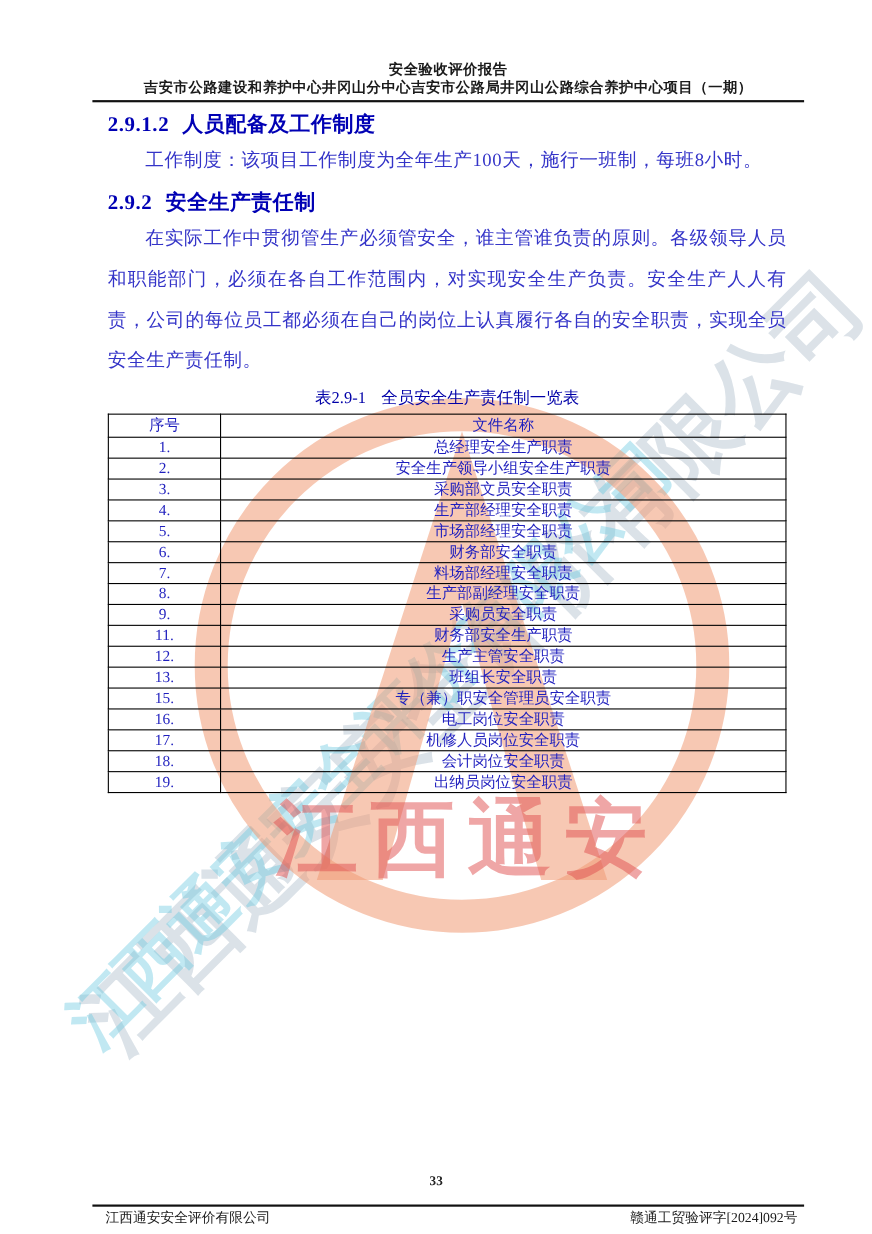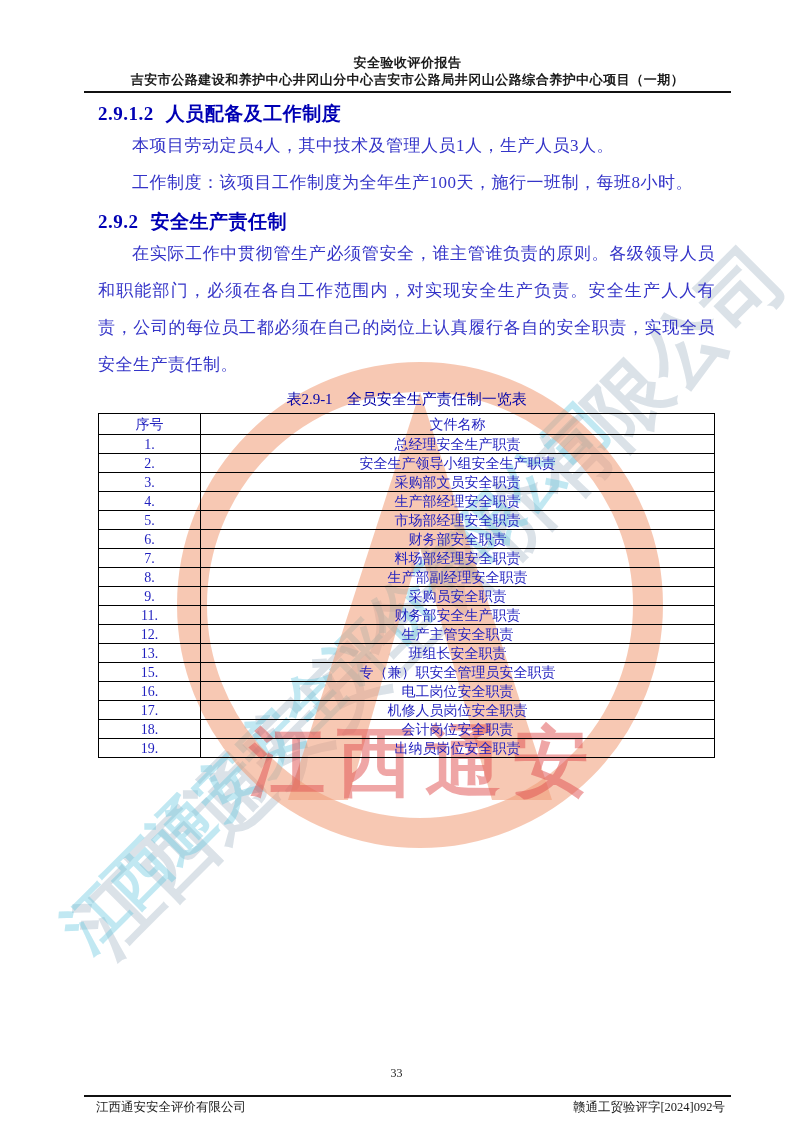--- a/index.html
+++ b/index.html
@@ -90,20 +90,21 @@
   .col-index { width: 102px; }
   .page-number {
     position: absolute;
     top: 1012px;
     left: 0;
     width: 100%;
     text-align: center;
     font-size: 12px;
     color: #222;
     z-index: 1;
+    font-weight: bold;
   }
   .doc-footer {
     position: absolute;
     top: 1041px;
     left: 84px;
     right: 62px;
     border-top: 2px solid #111;
     display: flex;
     justify-content: space-between;
     padding: 2px 6px 0 12px;
@@ -137,21 +138,20 @@
     <div class="doc-header">
       <div class="hline">安全验收评价报告</div>
       <div class="hline">吉安市公路建设和养护中心井冈山分中心吉安市公路局井冈山公路综合养护中心项目（一期）</div>
     </div>
 
     <div class="body-area">
 
       <h2 class="sec-heading">
         <span class="sec-num">2.9.1.2</span><span>人员配备及工作制度</span>
       </h2>
-      <p class="body-par">本项目劳动定员4人，其中技术及管理人员1人，生产人员3人。</p>
       <p class="body-par">工作制度：该项目工作制度为全年生产100天，施行一班制，每班8小时。</p>
 
       <h2 class="sec-heading">
         <span class="sec-num">2.9.2</span><span>安全生产责任制</span>
       </h2>
       <p class="body-par">在实际工作中贯彻管生产必须管安全，谁主管谁负责的原则。各级领导人员和职能部门，必须在各自工作范围内，对实现安全生产负责。安全生产人人有责，公司的每位员工都必须在自己的岗位上认真履行各自的安全职责，实现全员安全生产责任制。</p>
 
       <div class="table-caption">
         <span>表2.9-1</span><span class="caption-gap"></span><span>全员安全生产责任制一览表</span>
       </div>

